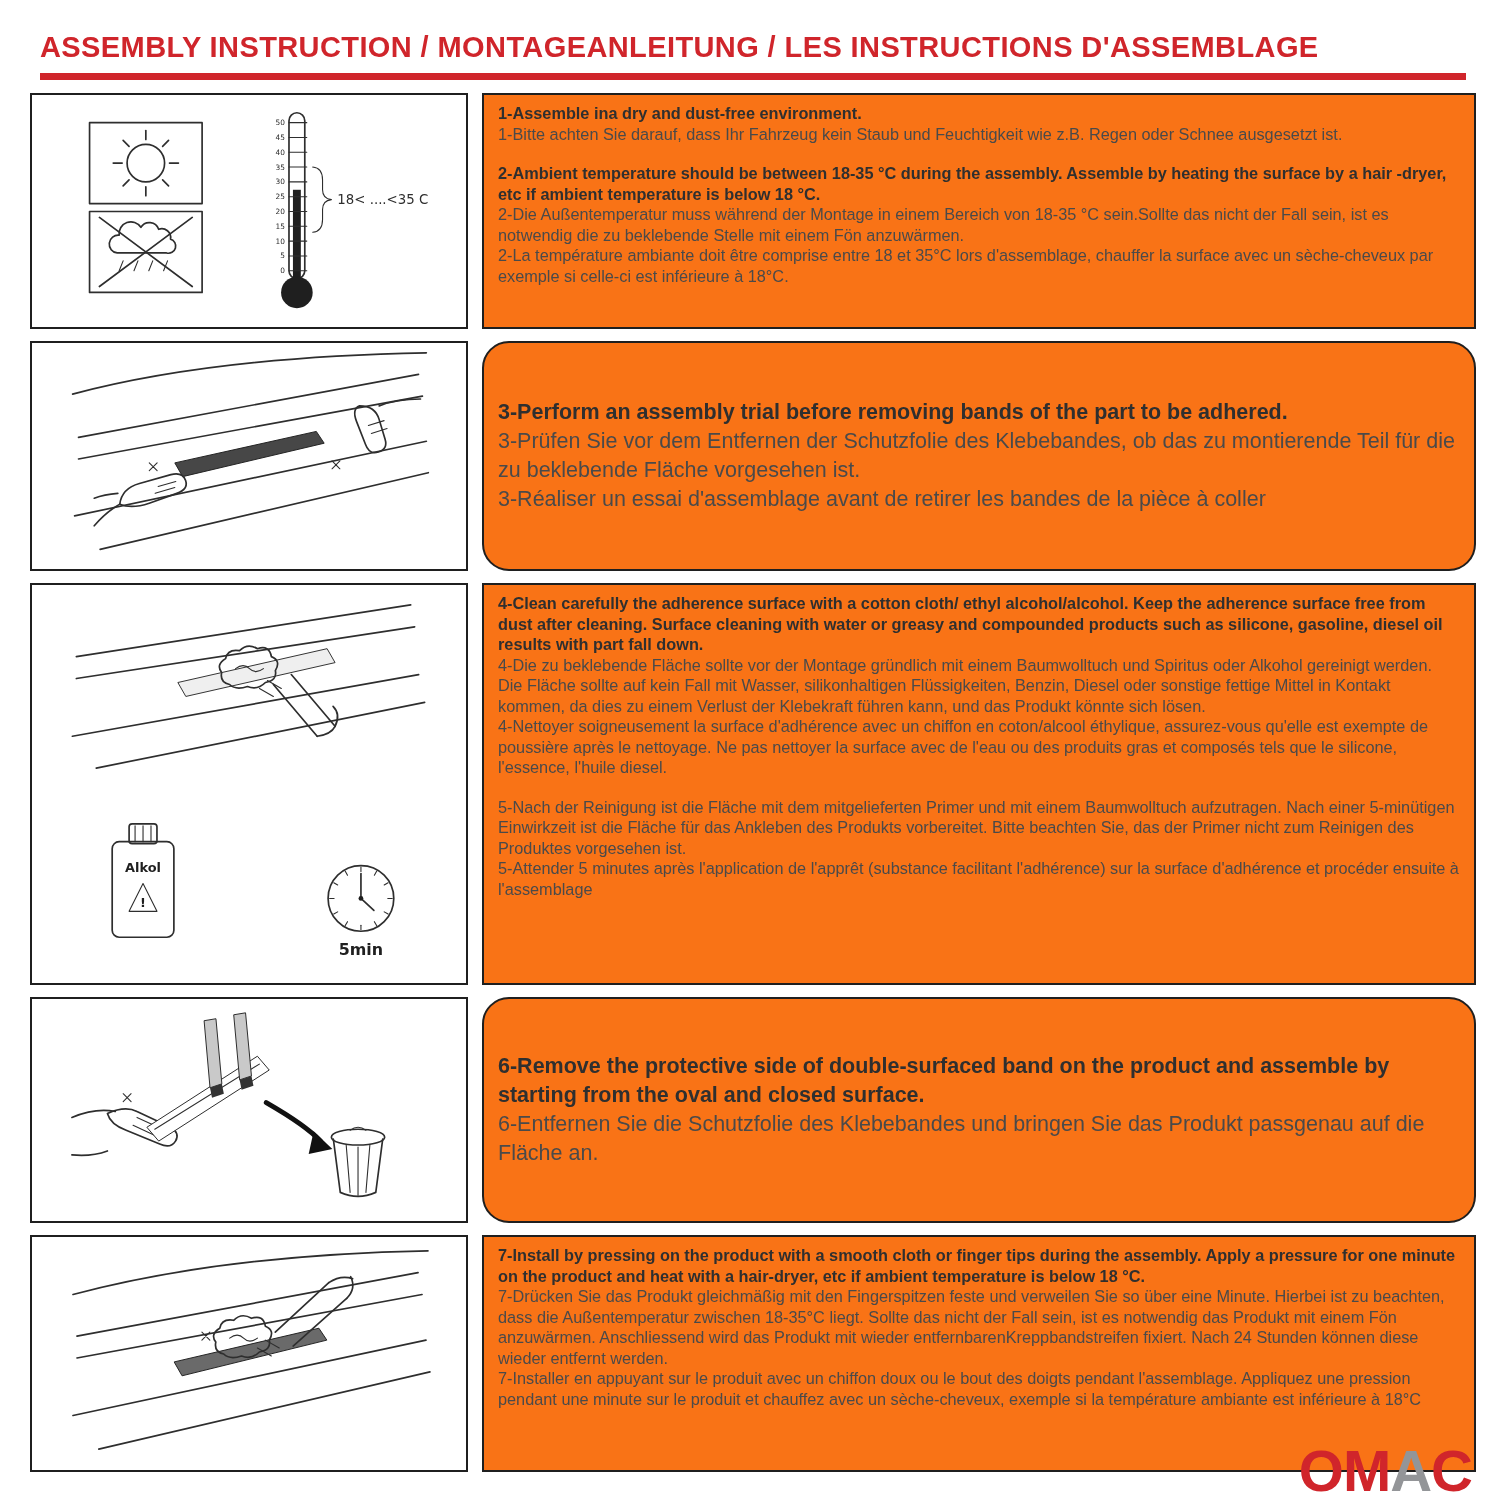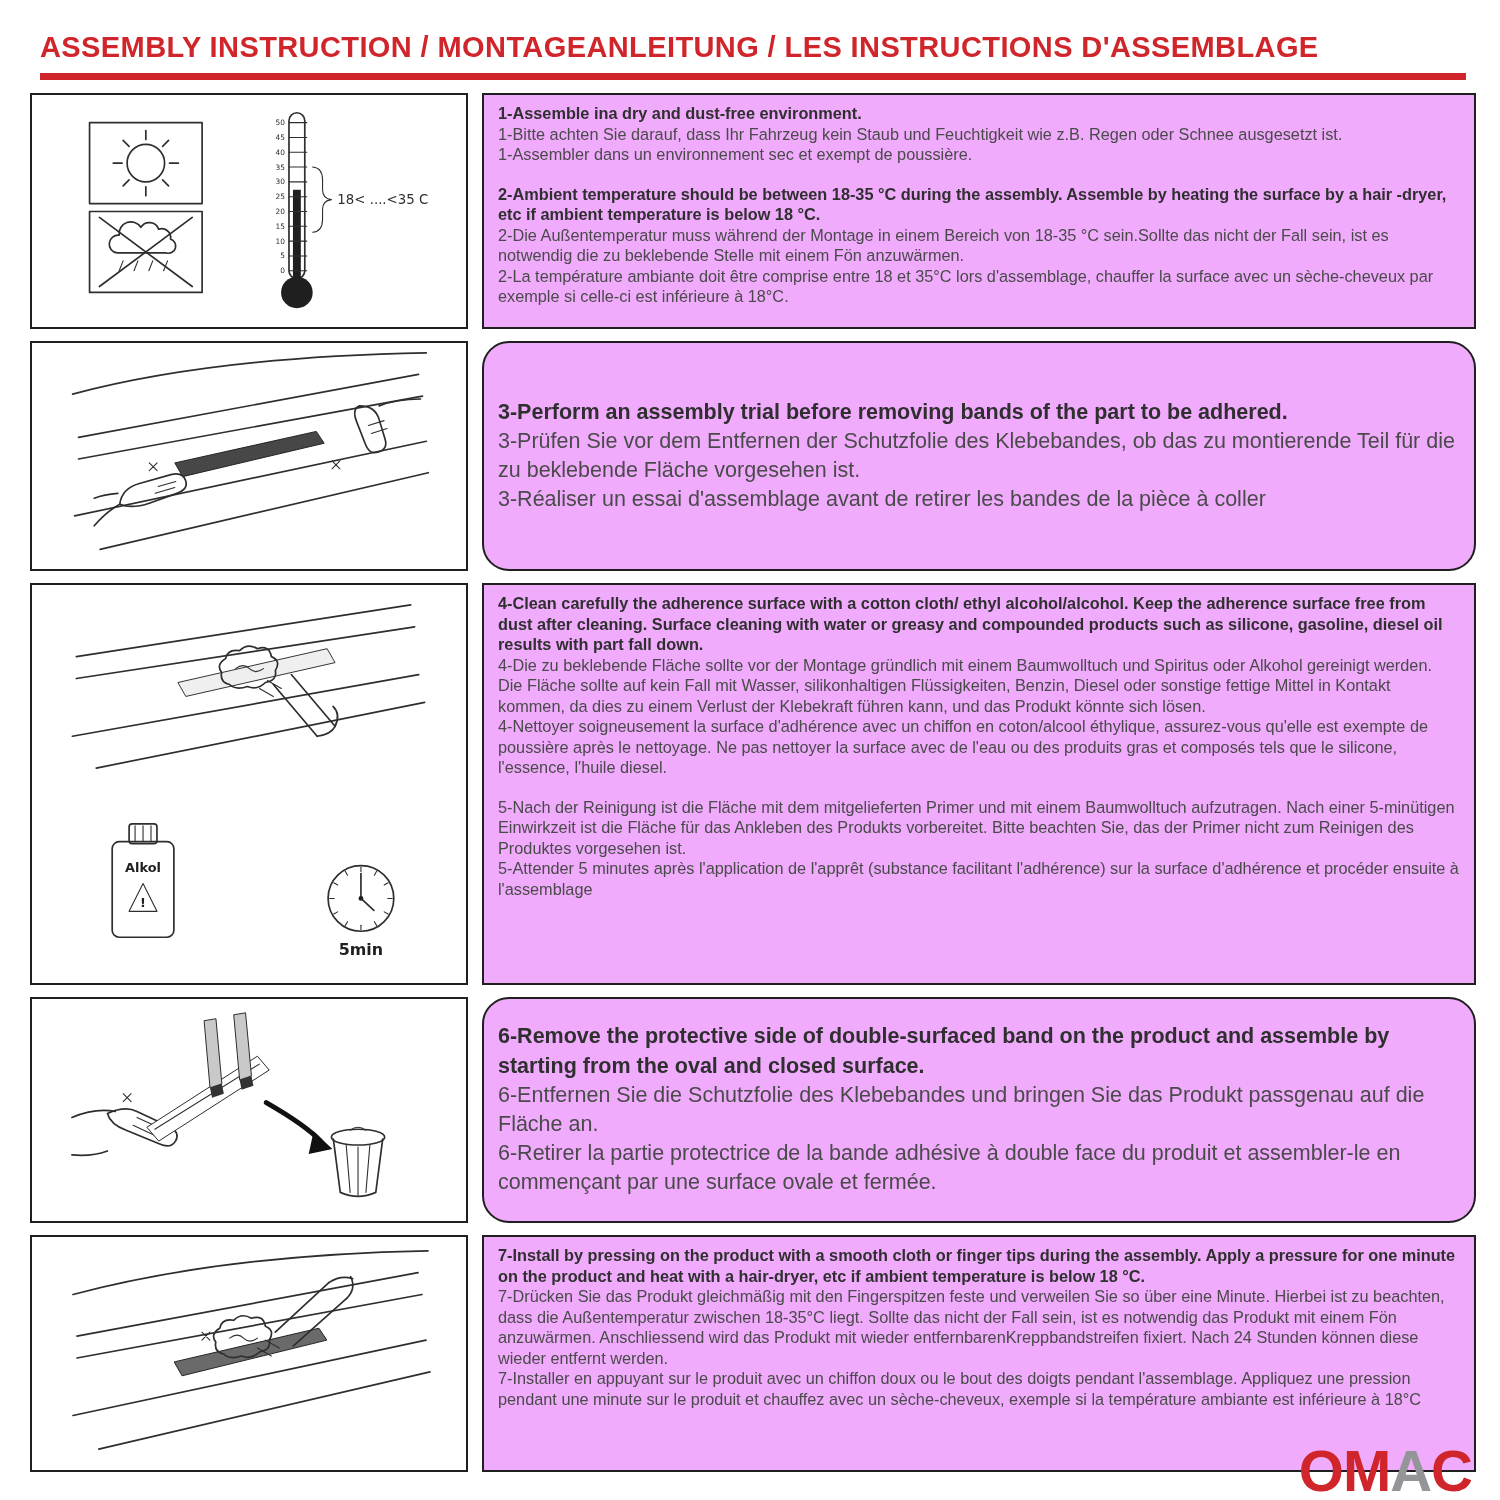--- a/index.html
+++ b/index.html
@@ -6,21 +6,21 @@
   html,body { width:1500px; height:1500px; background:#ffffff; overflow:hidden; }
   body { font-family:"Liberation Sans", sans-serif; color:#454545; position:relative; }
   .page { padding:31px 24px 0 30px; }
   .title { color:var(--accent,#d0252b); font-size:29px; font-weight:bold; letter-spacing:.4px; padding-left:10px; white-space:nowrap; }
   .title-underline { height:7px; background:var(--accent,#d0252b); margin:9px 10px 13px 10px; }
   .rows { display:flex; flex-direction:column; gap:12px; }
   .row { display:flex; gap:14px; }
   .row-h1{height:236px}.row-h2{height:230px}.row-h3{height:402px}.row-h4{height:226px}.row-h5{height:237px}
   .illus { width:438px; flex:none; border:2px solid #1f1f1f; background:#fff; display:flex; align-items:center; justify-content:center; overflow:hidden; }
   .illus svg { width:100%; height:100%; }
-  .textbox { flex:1; border:2px solid #1f1f1f; background:#f0abfc; padding:8px 14px; display:flex; flex-direction:column; justify-content:flex-start; overflow:hidden; }
+  .textbox { flex:1; border:2px solid #1f1f1f; background:#f97316; padding:8px 14px; display:flex; flex-direction:column; justify-content:flex-start; overflow:hidden; }
   .textbox.center { justify-content:center;border-radius:27px; }
   .para { font-size:16.3px; line-height:1.26; color:#4a4a4a; }
   .para.b { font-weight:bold; color:#2f2f2f; }
   .row-large .para { font-size:21.5px; line-height:1.36; }
   .section-gap { height:19px; flex:none; }
   .sk { fill:none; stroke:#2e2e2e; stroke-width:1.7; stroke-linecap:round; stroke-linejoin:round; }
   .thin { stroke-width:1.1; }
   .tick-num { font-size:7.5px; fill:#2e2e2e; text-anchor:end; font-family:"DejaVu Sans",sans-serif; }
   .svg-label { font-size:13.5px; fill:#2e2e2e; font-family:"DejaVu Sans",sans-serif; }
   .svg-small-bold { font-size:13px; font-weight:bold; fill:#1f1f1f; text-anchor:middle; font-family:"DejaVu Sans",sans-serif; }
@@ -95,21 +95,20 @@
                 <text x="224" y="180.5" class="tick-num">0</text>
               </g>
             <path class="sk thin" d="M252 73 Q262 74 262 86 L262 96 Q262 105 271 106 Q262 107 262 116 L262 126 Q262 138 252 139"></path>
           </g>
           <text class="svg-label" x="277" y="110">18&lt; ....&lt;35 C</text>
         </svg>
       </div>
       <div class="textbox">
         <p class="para b">1-Assemble ina dry and dust-free environment.</p>
         <p class="para">1-Bitte achten Sie darauf, dass Ihr Fahrzeug kein Staub und Feuchtigkeit wie z.B. Regen oder Schnee ausgesetzt ist.</p>
-        <p class="para">1-Assembler dans un environnement sec et exempt de poussière.</p>
         <div class="section-gap"></div>
         <p class="para b">2-Ambient temperature should be between 18-35 °C  during the assembly. Assemble by heating the surface by a hair -dryer, etc if ambient temperature is below 18 °C.</p>
         <p class="para">2-Die Außentemperatur muss während der Montage in einem Bereich von 18-35 °C  sein.Sollte das nicht der Fall sein, ist es notwendig die zu beklebende Stelle mit einem Fön anzuwärmen.</p>
         <p class="para">2-La température ambiante doit être comprise entre 18 et 35°C lors d'assemblage, chauffer la surface avec un sèche-cheveux par exemple si celle-ci est inférieure à 18°C.</p>
       </div>
     </div>
 
     <div class="row row-h2">
       <div class="illus">
         <svg viewBox="0 0 375 230">
@@ -227,21 +226,20 @@
             <path class="sk" d="M273 142 L280 196 Q298 204 316 196 L323 142"></path>
             <path class="sk thin" d="M286 148 L290 196 M298 150 L298 199 M310 148 L306 196"></path>
             <path class="sk thin" d="M290 133 q8 -6 16 0"></path>
           </g>
           <path class="sk thin" d="M60 96 l8 8 M68 96 l-8 8"></path>
         </svg>
       </div>
       <div class="textbox center row-large">
         <p class="para b">6-Remove the protective side of double-surfaced band on the product and assemble by starting from the oval and closed surface.</p>
         <p class="para">6-Entfernen Sie die Schutzfolie des Klebebandes und bringen Sie das Produkt passgenau auf die Fläche an.</p>
-        <p class="para">6-Retirer la partie protectrice de la bande adhésive à double face du produit et assembler-le en commençant par une surface ovale et fermée.</p>
       </div>
     </div>
 
     <div class="row row-h5">
       <div class="illus">
         <svg viewBox="0 0 375 235">
           <path class="sk" d="M10 58 Q160 18 368 14"></path>
           <path class="sk" d="M14 100 L358 36"></path>
           <path class="sk" d="M14 122 L362 58"></path>
           <path class="sk" d="M10 180 L366 104"></path>

